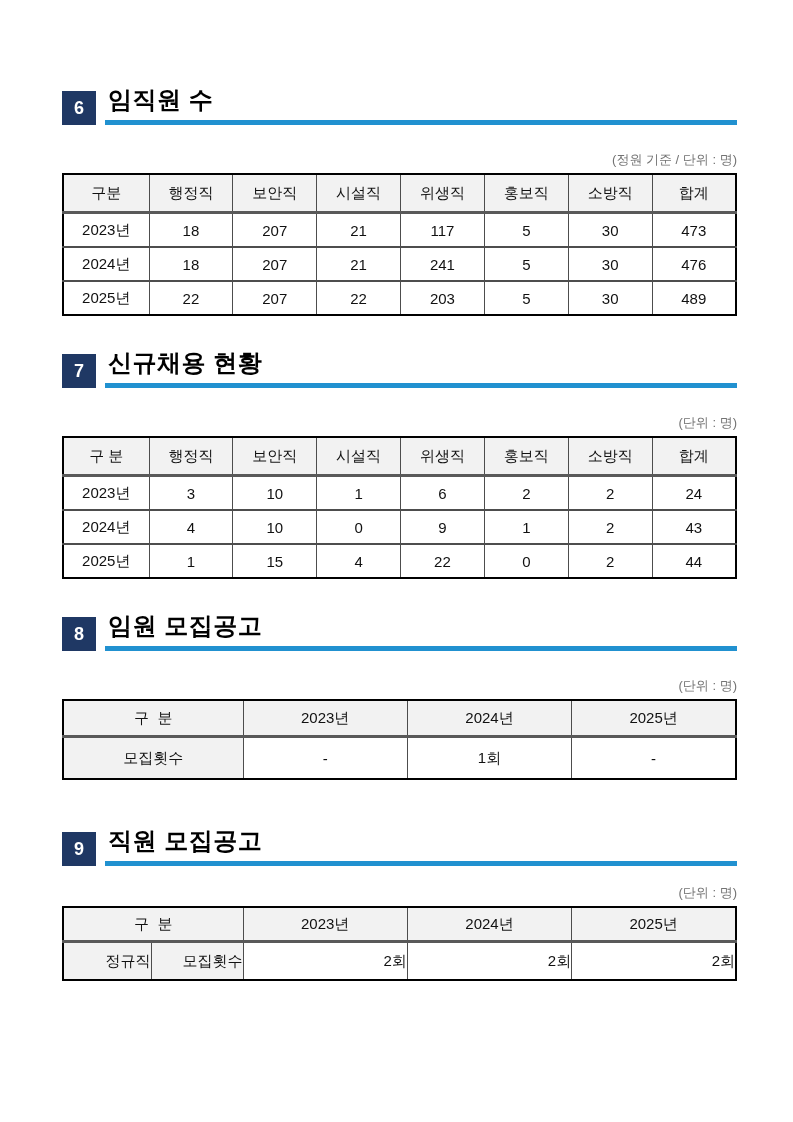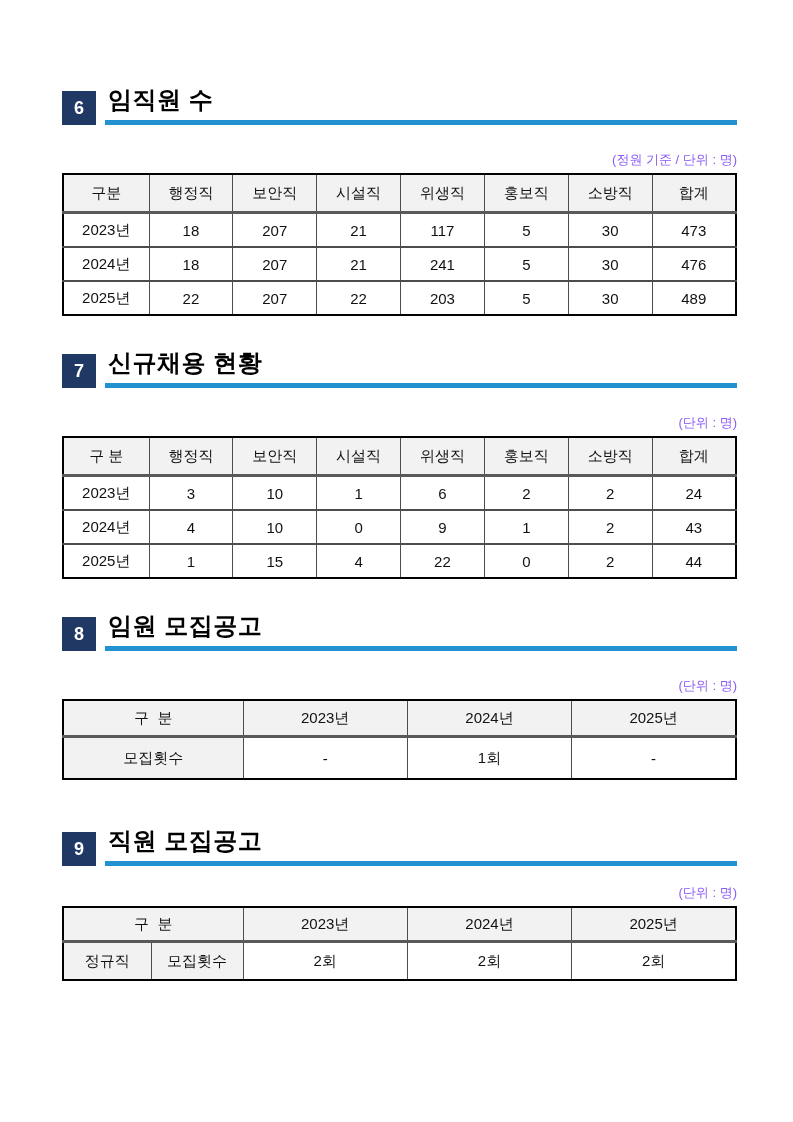--- a/index.html
+++ b/index.html
@@ -29,21 +29,21 @@
   .title-wrap{
     flex:1;margin-left:9px;border-bottom:5px solid var(--accent-blue);
     display:flex;align-items:flex-start;padding-left:3px;
   }
   .sec-title{
     font-size:24px;font-weight:700;letter-spacing:0.5px;line-height:1;
     transform:translateY(-3px);color:#000;
   }
 
   .unit-note{
-    text-align:right;font-size:13px;line-height:17px;margin-top:26px;color:#8b5cf6;
+    text-align:right;font-size:13px;line-height:17px;margin-top:26px;color:#737373;
   }
   .section.last .unit-note{margin-top:18px;}
 
   table.data-table{
     border-collapse:collapse;table-layout:fixed;width:675px;
     border:2px solid #000;margin-top:5px;padding-left:42px;
   }
   .data-table th,.data-table td{
     border:1px solid #4d4d4d;text-align:center;vertical-align:middle;
     padding:0;font-size:15px;font-weight:400;color:#111;white-space:pre;
@@ -59,21 +59,21 @@
   .t-a th{height:36px;}
   .t-a td{height:32px;}
 
   .t-b col.c0{width:180px;}
   .t-b th{height:34px;}
   .t-b td{height:40px;}
 
   .t-c col.c0{width:88px;}
   .t-c col.c1{width:92px;}
   .t-c th{height:32px;}
-  .t-c td{height:36px;}
+  .t-c td{height:36px;text-align:right;}
 </style>
 </head>
 <body>
 
 <div class="page">
 <div class="content">
 
   <div class="section first">
     <div class="sec-header">
       <div class="badge">6</div>

